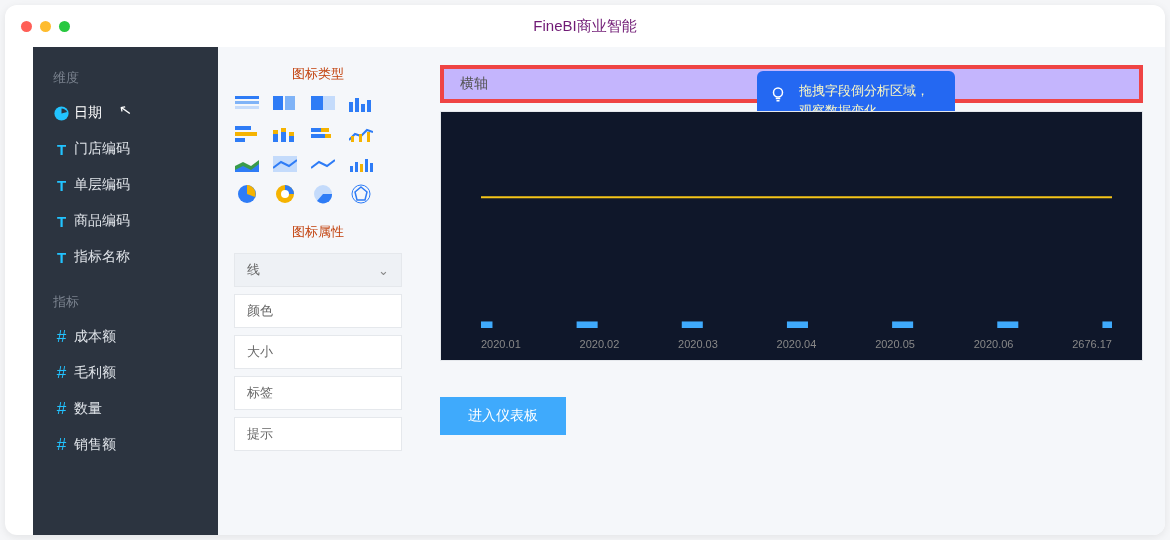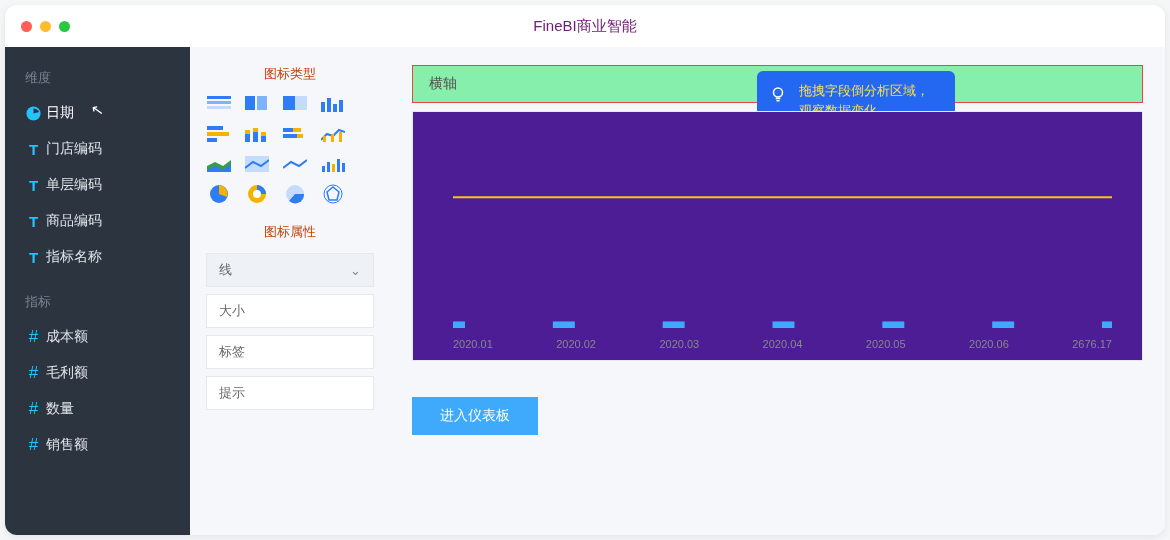--- a/index.html
+++ b/index.html
@@ -5,39 +5,39 @@
 * { margin: 0; padding: 0; box-sizing: border-box; font-family: -apple-system, "Helvetica Neue", Arial, sans-serif; }
 body { background: #f5f6f8; width: 1170px; height: 540px; overflow: hidden; }
 .window { background: #fff; border-radius: 12px; width: 1160px; height: 530px; margin: 5px; box-shadow: 0 2px 8px rgba(0,0,0,0.08); display: flex; flex-direction: column; overflow: hidden; }
 .titlebar { height: 42px; display: flex; align-items: center; padding: 0 16px; position: relative; }
 .traffic { display: flex; gap: 8px; }
 .dot { width: 11px; height: 11px; border-radius: 50%; }
 .dot.red { background: #ff5f57; }
 .dot.yellow { background: #febc2e; }
 .dot.green { background: #28c840; }
 .title { position: absolute; left: 0; right: 0; text-align: center; font-size: 15px; color: #701a75; }
-.body { flex: 1; display: flex; }
+.body { flex: 1; display: flex; padding-left: 28px; }
 .sidebar { width: 185px; background: #2c3440; color: #c3c9d1; padding: 18px 0; font-size: 14px; }
 .side-header { color: #7a828e; font-size: 13px; padding: 4px 20px 8px; }
 .side-item { display: flex; align-items: center; gap: 4px; padding: 9px 20px; cursor: pointer; color: #dfe3e8; position:relative; }
 .side-item.sel { color: #fff; }
 .side-item svg, .side-item .ico { width: 17px; height: 17px; flex-shrink: 0; display:flex; align-items:center; justify-content:center; }
 .side-gap { height: 14px; }
 .cursor { position:absolute; left:86px; top:6px; font-size:15px; color:#fff; transform: rotate(-10deg); }
 .panel { width: 200px; background: #f5f7fa; padding: 18px 16px; font-size: 13px; color: #7a828e; }
 .panel-h { margin-bottom: 12px; color:#c2410c;text-align:center; }
 .chart-grid { display: grid; grid-template-columns: repeat(4, 26px); gap: 12px 12px; margin-bottom: 20px; }
 .ct { width: 26px; height: 18px; display:flex; align-items:center; justify-content:center; }
 .prop-row { background: #fff; border: 1px solid #e5e8ec; height: 34px; display: flex; align-items: center; padding: 0 12px; margin-bottom: 7px; font-size: 13px; color: #666; justify-content: space-between; }
 .prop-row.dd { background: #eef1f5; }
 .chev { color:#888; }
 .main { flex: 1; background: #f5f7fa; padding: 18px 22px; position: relative; }
-.axis-box { background: #86efac; border: 1px solid #ef4444; height: 38px; display: flex; align-items: center; padding: 0 16px; margin-bottom: 8px; font-size: 14px; color: #555; }
-.chart-area { background: #4c1d95; border: 1px solid #e5e8ec; height: 250px; margin-top: 8px; position: relative; padding: 12px; }
-.hint { position: absolute; top: 24px; right: 210px; background: #2468f2; color: #fde047; border-radius: 6px; padding: 10px 14px 10px 42px; font-size: 13px; line-height: 1.5; width: 198px; }
+.axis-box { background: #c4b5fd; border: 4px solid #ef4444; height: 38px; display: flex; align-items: center; padding: 0 16px; margin-bottom: 8px; font-size: 14px; color: #555; }
+.chart-area { background: #0f172a; border: 1px solid #e5e8ec; height: 250px; margin-top: 8px; position: relative; padding: 12px; }
+.hint { position: absolute; top: 24px; right: 210px; background: #2468f2; color: #fef9c3; border-radius: 6px; padding: 10px 14px 10px 42px; font-size: 13px; line-height: 1.5; width: 198px; }
 .hint svg { position: absolute; left: 12px; top: 14px; }
 .enter-btn { margin-top: 36px; background: #3faafc; color: #fff; border: none; padding: 10px 28px; font-size: 14px; cursor: pointer; }
 .plot { position: absolute; left: 40px; right: 30px; bottom: 32px; height: 170px; }
 .xlabels { position: absolute; left: 40px; right: 30px; bottom: 10px; display: flex; justify-content: space-between; font-size: 11px; color: #888; }
 svg.lineplot { width:100%; height:100%; }
 </style>
 </head>
 <body>
 
 <div class="window">
@@ -233,20 +233,21 @@
               <polygon points="10,3 16,8 14,16 6,16 4,8" fill="none" stroke="#2e7cf6" stroke-width="1.5"></polygon>
             </svg>
           </div>
         </div>
       <div class="panel-h">图标属性</div>
       <div class="prop-row dd">
         <span>线</span>
         <span class="chev">⌄</span>
       </div>
       <div id="props">
+          <div class="prop-row">颜色</div>
           <div class="prop-row">大小</div>
           <div class="prop-row">标签</div>
           <div class="prop-row">提示</div>
         </div>
     </div>
 
     <div class="main">
       <div class="axis-box">
           <span>横轴</span>
         </div>

